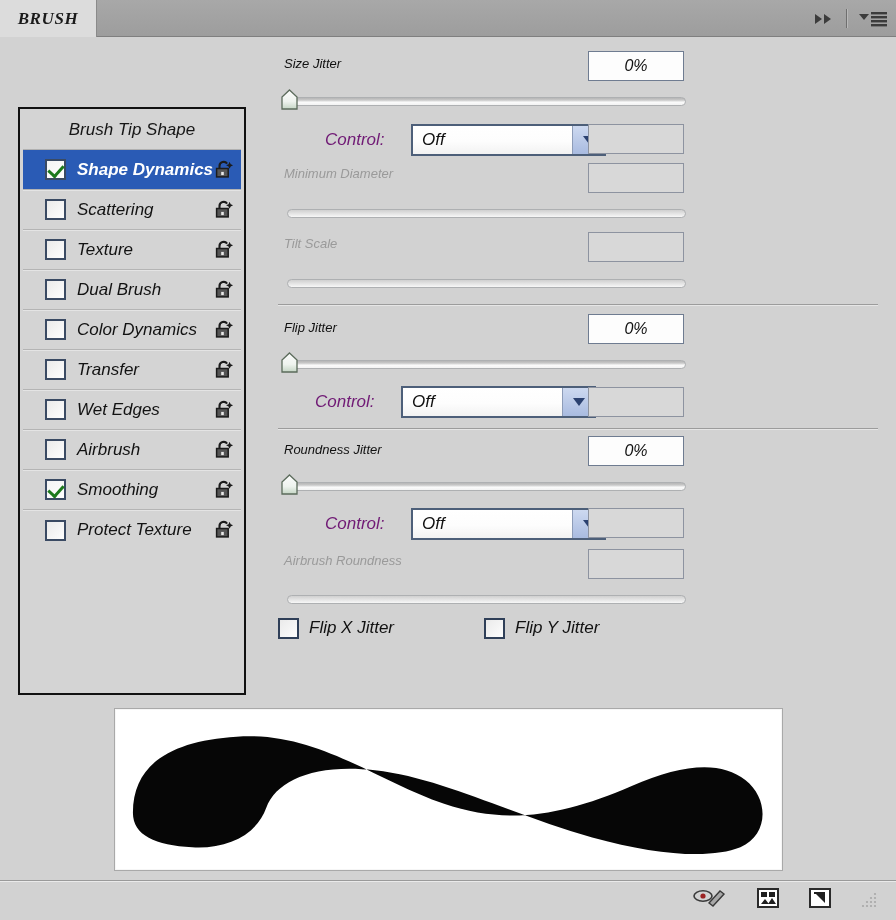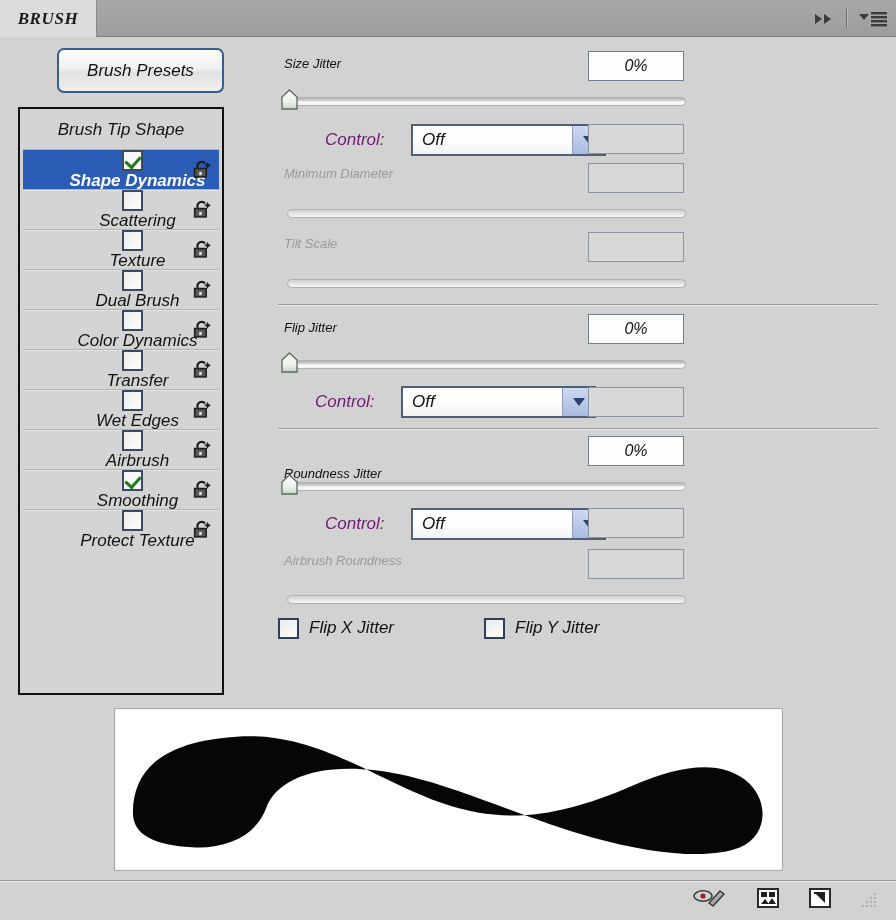--- a/index.html
+++ b/index.html
@@ -87,21 +87,21 @@
     justify-content: center;
     font-size: 17px;
     color: #111;
     cursor: pointer;
   }
 
   
   .optlist {
     position: absolute;
     left: 18px; top: 107px;
-    width: 206px;
+    width: 228px;
     height: 588px;
     background: #d4d4d4;
     border: 2px solid #111;
     box-sizing: border-box;
     padding: 2px 3px 0 3px;
   }
   .opt-header {
     height: 38px;
     display: flex;
     align-items: center;
@@ -114,21 +114,20 @@
   .opt-row {
     position: relative;
     height: 40px;
     display: flex;
     align-items: center;
     padding-left: 22px;
     border-bottom: 1px solid #b4b4b4;
     box-shadow: 0 1px 0 #e4e4e4;
     box-sizing: border-box;
     cursor: pointer;
-    flex-direction: column;
   }
   .opt-row.nosep {
     border-bottom: none;
     box-shadow: none;
   }
   .opt-row.groupstart {
     border-top: 1px solid #b4b4b4;
   }
   .opt-check {
     width: 21px; height: 21px;
@@ -326,23 +325,20 @@
           <polygon points="1,4 11,4 6,10" fill="#3c3c3c"></polygon>
           <rect x="13" y="2" width="16" height="2.4" fill="#3c3c3c"></rect>
           <rect x="13" y="6" width="16" height="2.4" fill="#3c3c3c"></rect>
           <rect x="13" y="10" width="16" height="2.4" fill="#3c3c3c"></rect>
           <rect x="13" y="14" width="16" height="2.4" fill="#3c3c3c"></rect>
         </svg>
       </span>
     </div>
   </div>
 
-  <div class="presets-btn">
-    <span>Brush Presets</span>
-  </div>
 
   <div class="optlist">
     <div class="opt-header">
       <span>Brush Tip Shape</span>
     </div>
     <div id="opt-rows">
         <div class="opt-row selected">
           <span class="opt-check checked"></span>
           <span class="opt-label">Shape Dynamics</span>
           <span class="lock"><svg viewBox="0 0 21 21" width="21" height="21">
@@ -505,21 +501,21 @@
       <span class="sel-arrow">
         <svg viewBox="0 0 16 12" width="16" height="12">
           <polygon points="2,2 14,2 8,10" fill="#2b4170"></polygon>
         </svg>
       </span>
     </div>
     <div class="valbox empty" style="left:310px; top:341px;"></div>
 
     <div class="hr" style="left:0px; top:382px; width:600px;"></div>
 
-    <div class="row-label" style="position:absolute; left:6px; top:420px;">Roundness Jitter</div>
+    <div class="row-label" style="position:absolute; left:6px; top:396px;">Roundness Jitter</div>
     <div class="valbox" style="left:310px; top:390px;">0%</div>
     <div class="track" style="left:6px; top:436px; width:402px;"></div>
     <div class="thumb" style="left:3px; top:428px;">
       <svg viewBox="0 0 17 21" width="17" height="21">
         <polygon points="8.5,1 16,8 16,20 1,20 1,8" fill="url(#thg3)" stroke="#5b6b5b" stroke-width="1.3"></polygon>
         <defs>
             <linearGradient id="thg3" x1="0" y1="0" x2="0" y2="1">
           <stop offset="0" stop-color="#fbfbfb"></stop>
               <stop offset="0.6" stop-color="#eef3ee"></stop>
           <stop offset="1" stop-color="#c5d6c5"></stop>

